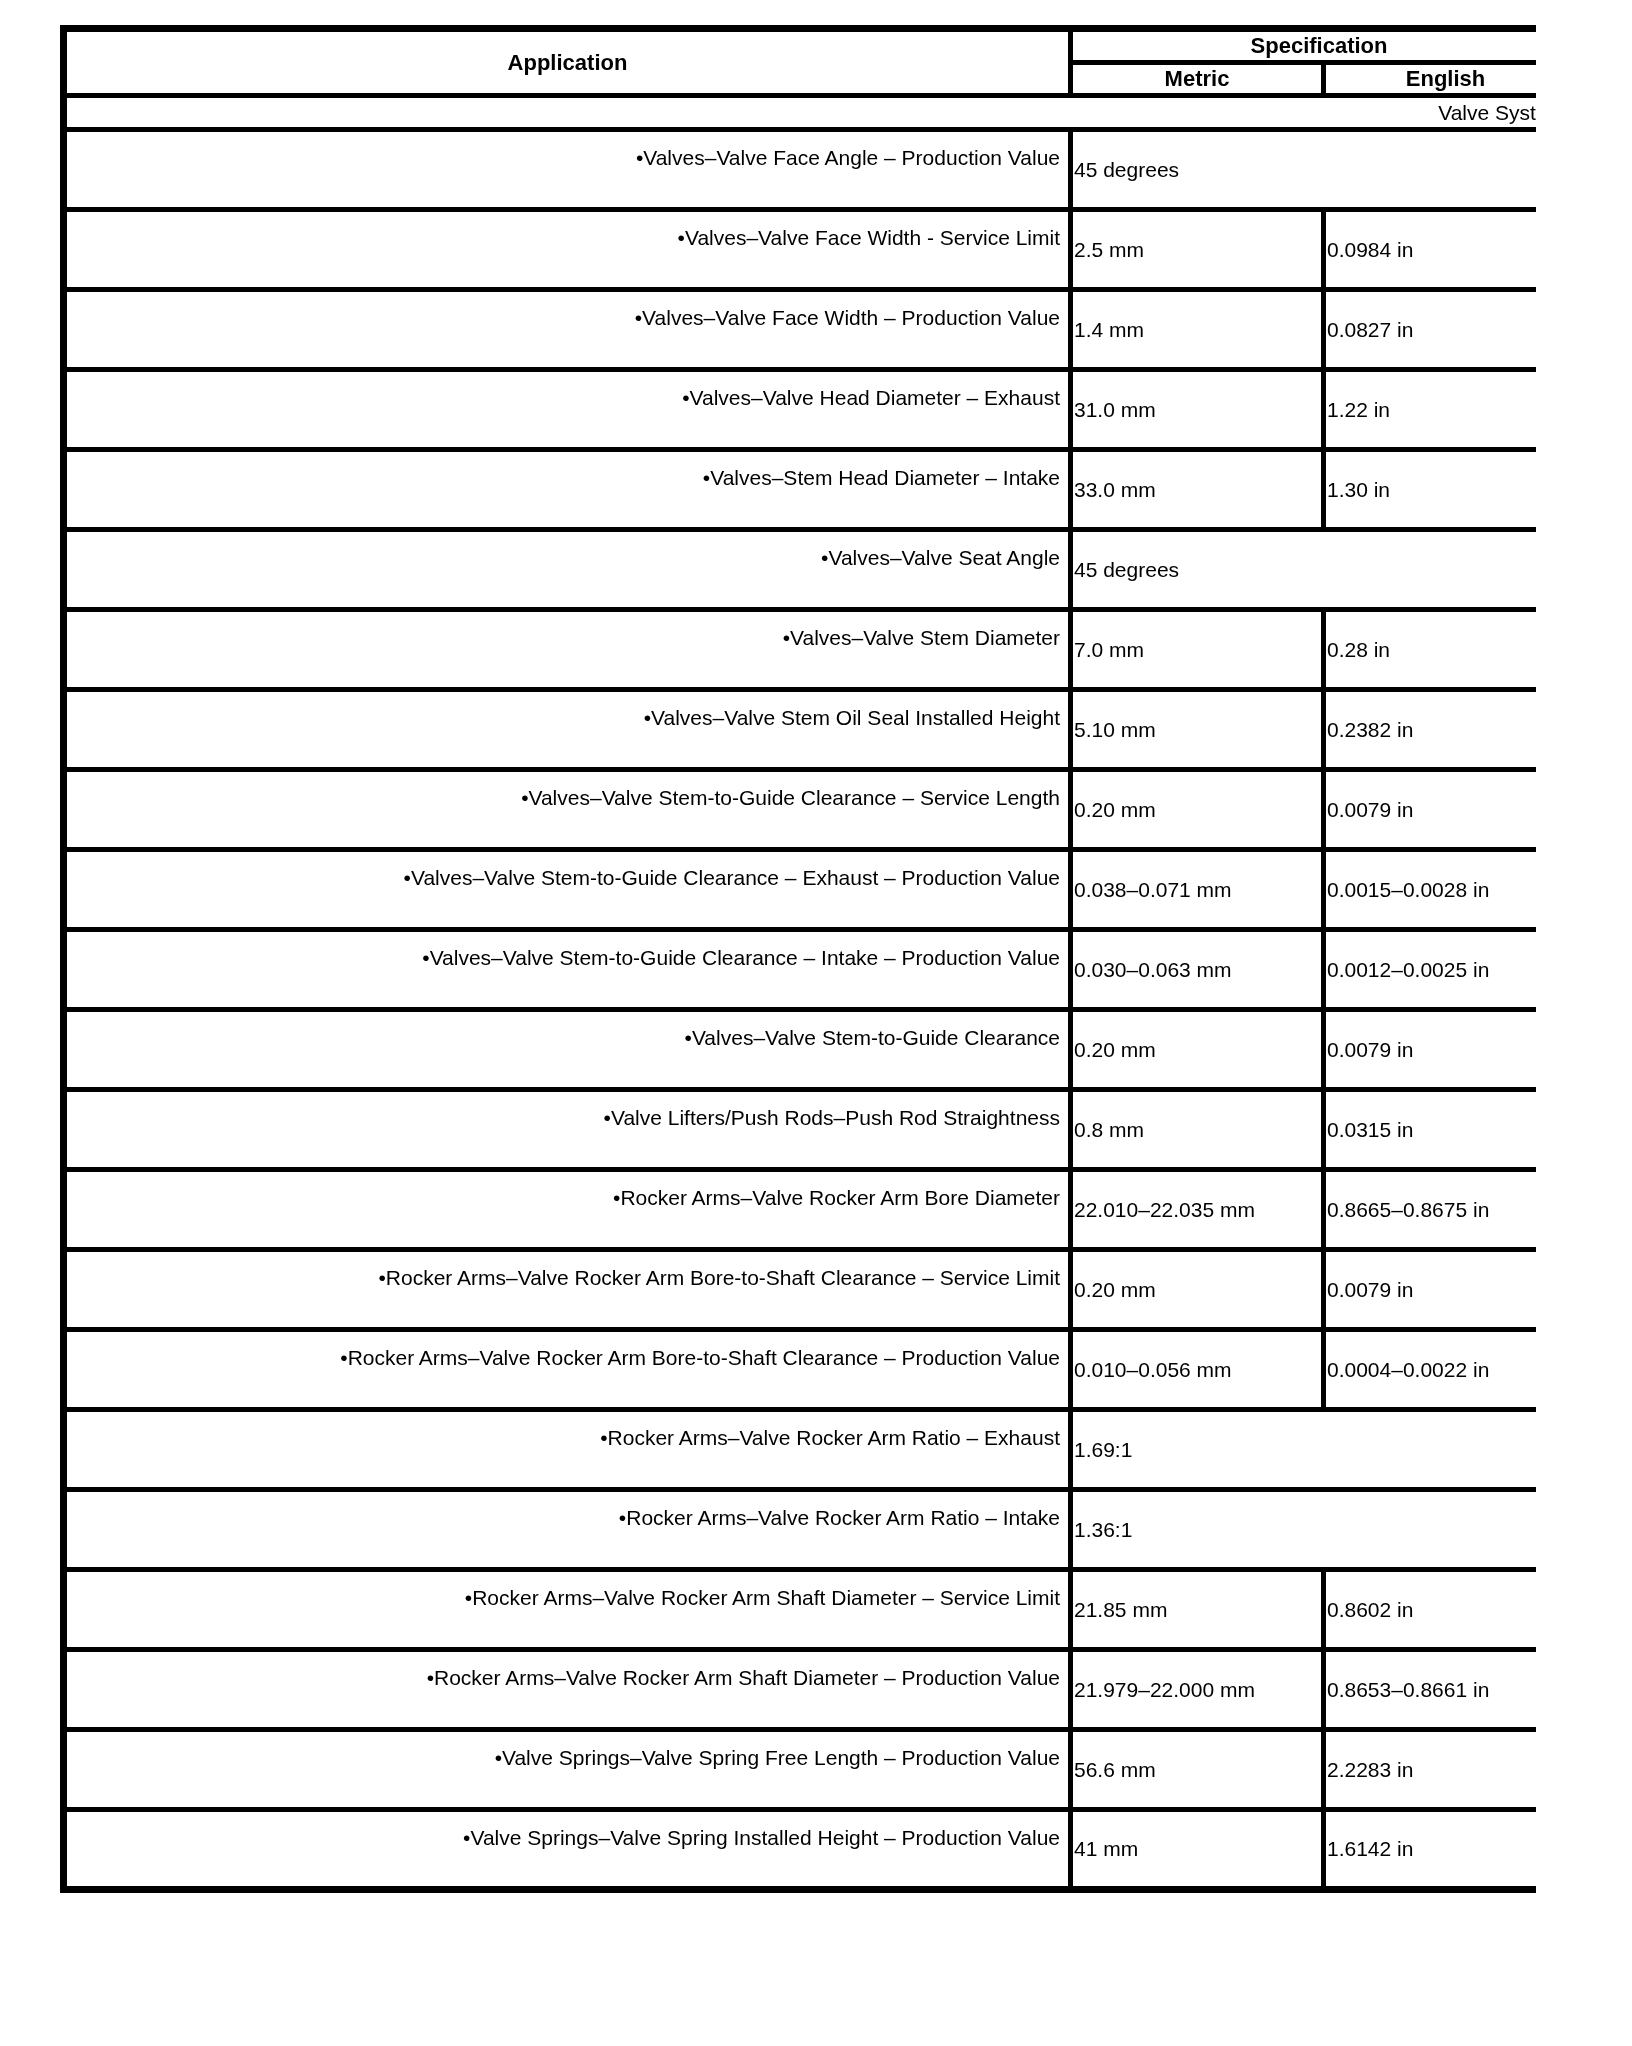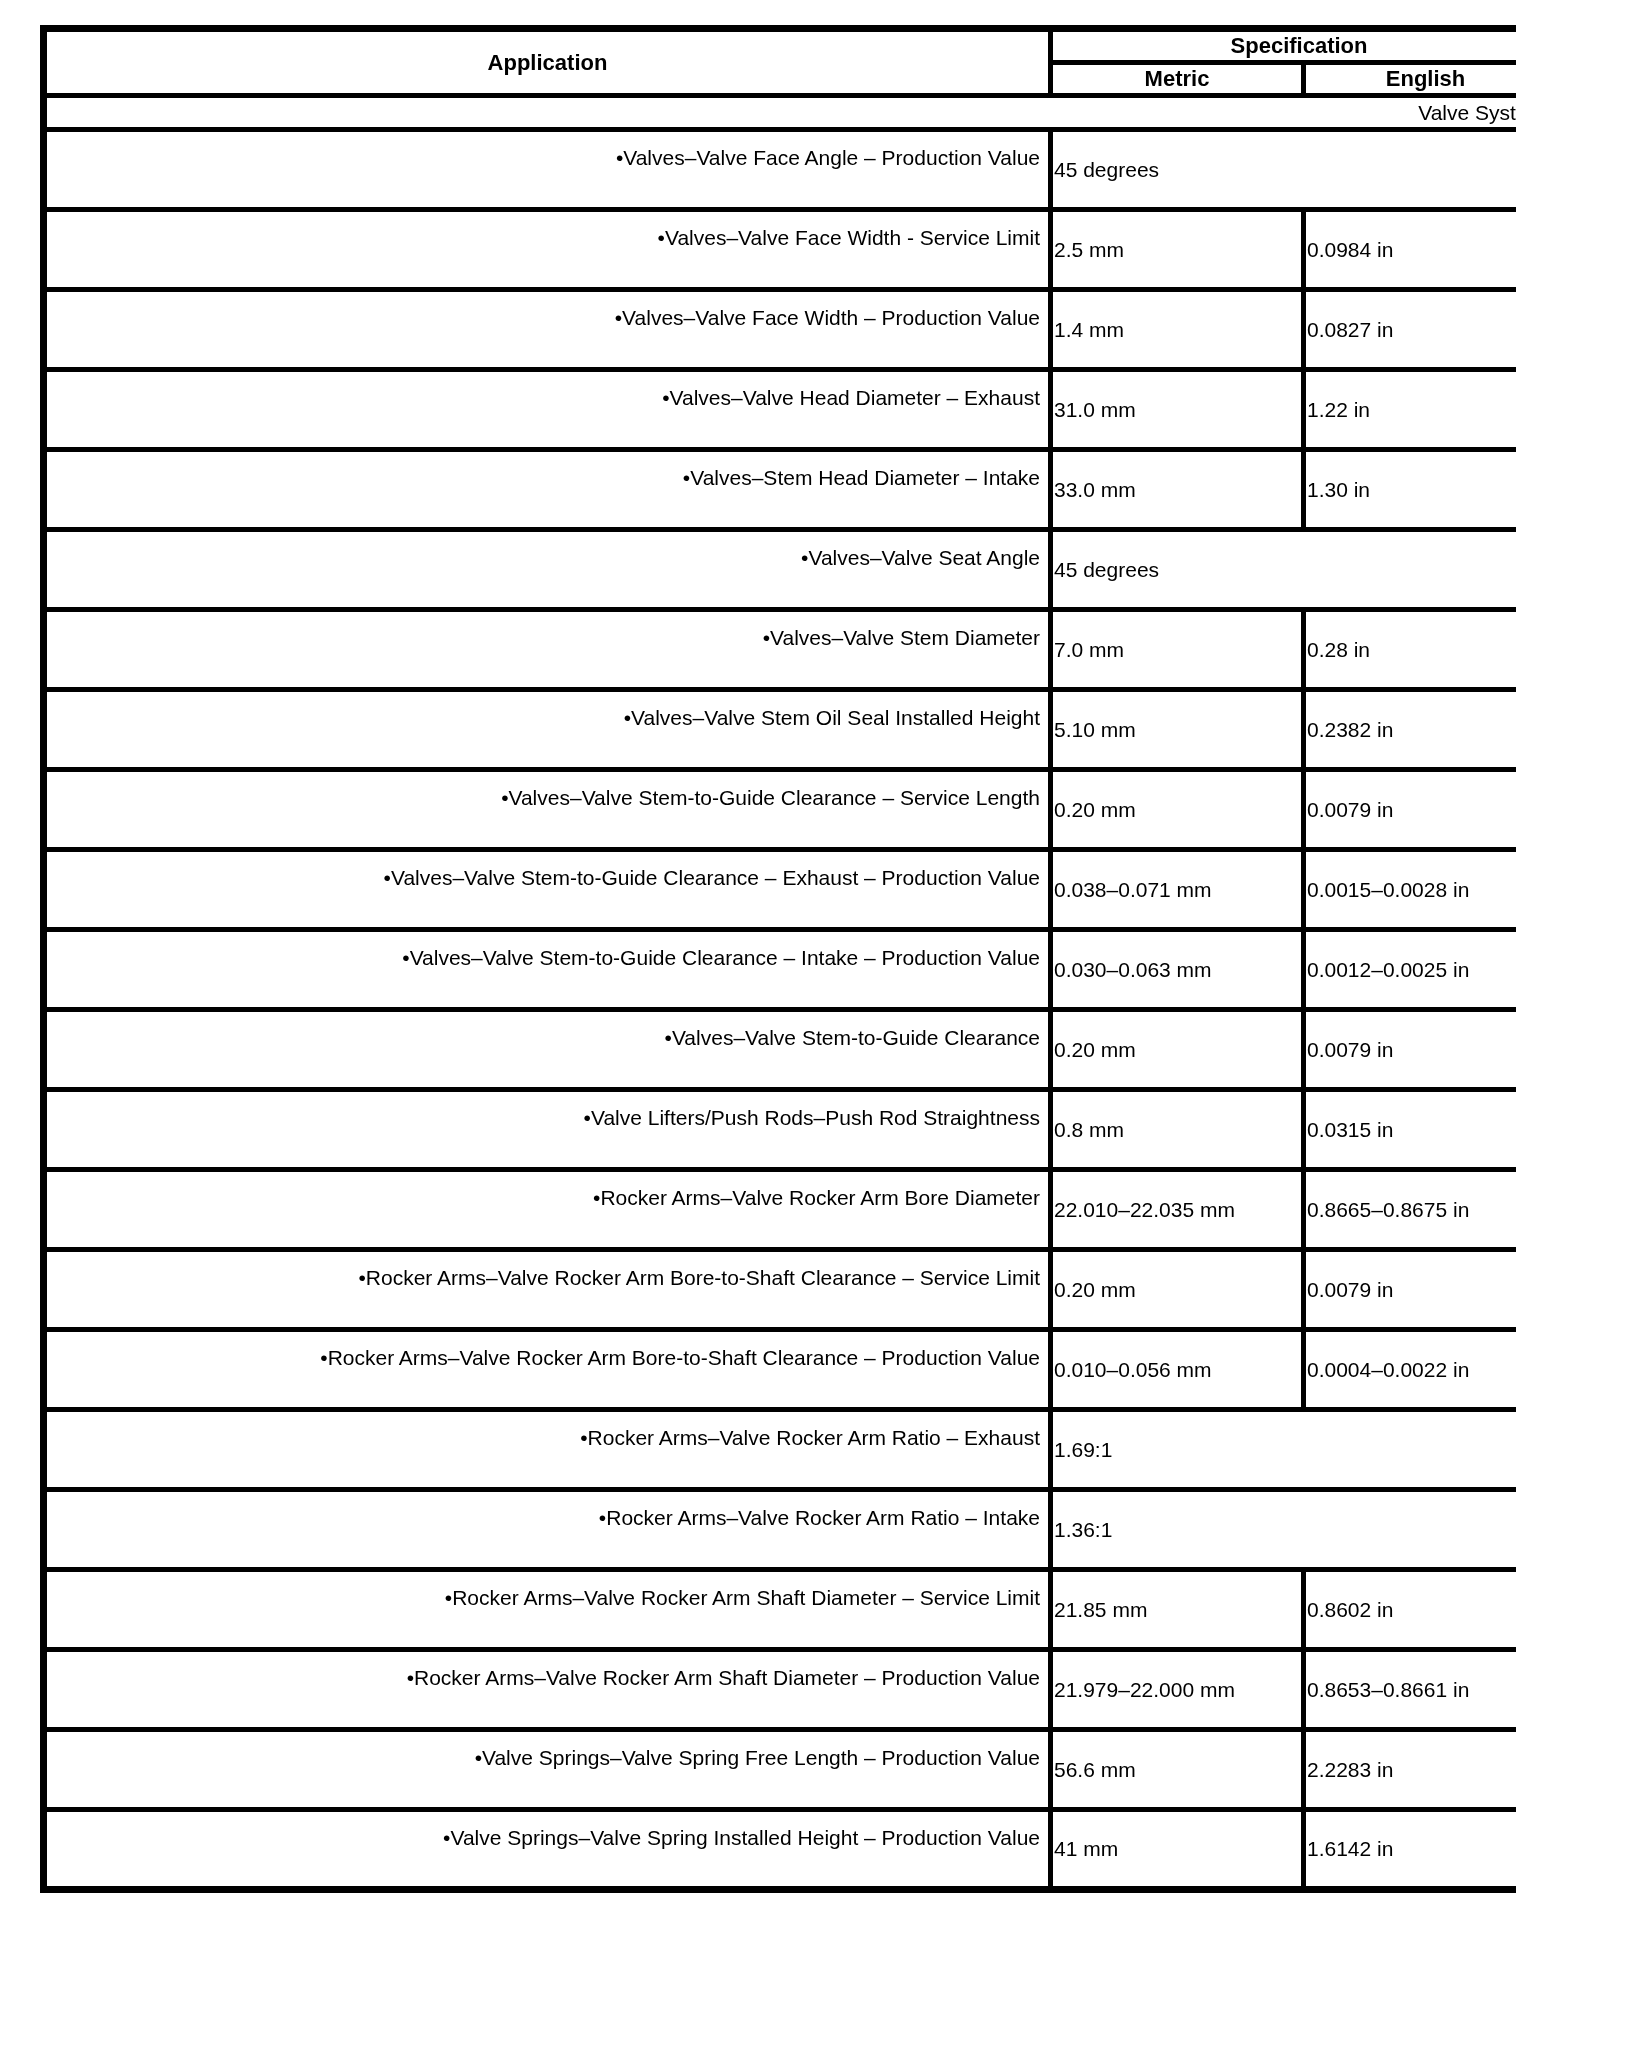--- a/index.html
+++ b/index.html
@@ -2,21 +2,21 @@
 <html><head>
 <meta charset="utf-8">
 <style>
   * { box-sizing: border-box; }
   html, body { margin: 0; padding: 0; }
   body {
     width: 1632px; height: 2046px;
     background: #ffffff; color: #000000;
     font-family: "Liberation Sans", sans-serif;
   }
-  .page { position: relative; width: 1516px; height: 2046px; overflow: hidden; }
+  .page { position: relative; width: 1516px; height: 2046px; overflow: hidden; margin-left: 20px; }
 
   .spec-table {
     position: absolute; left: 40px; top: 25px;
     width: 1505px;
     border-collapse: collapse; table-layout: fixed;
     border: 7px solid #000;
   }
   .spec-table th, .spec-table td {
     border: 5px solid #000;
     overflow: hidden;

